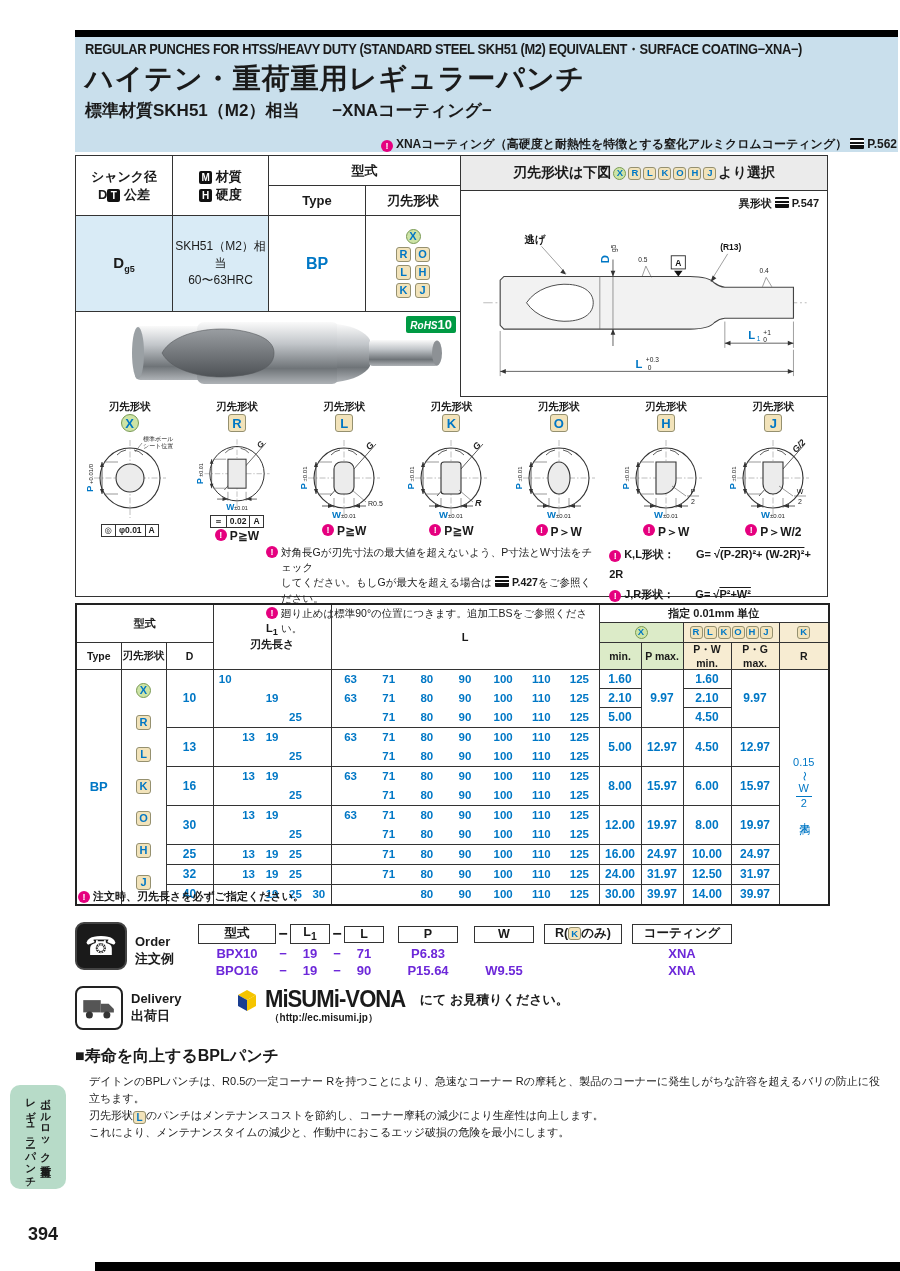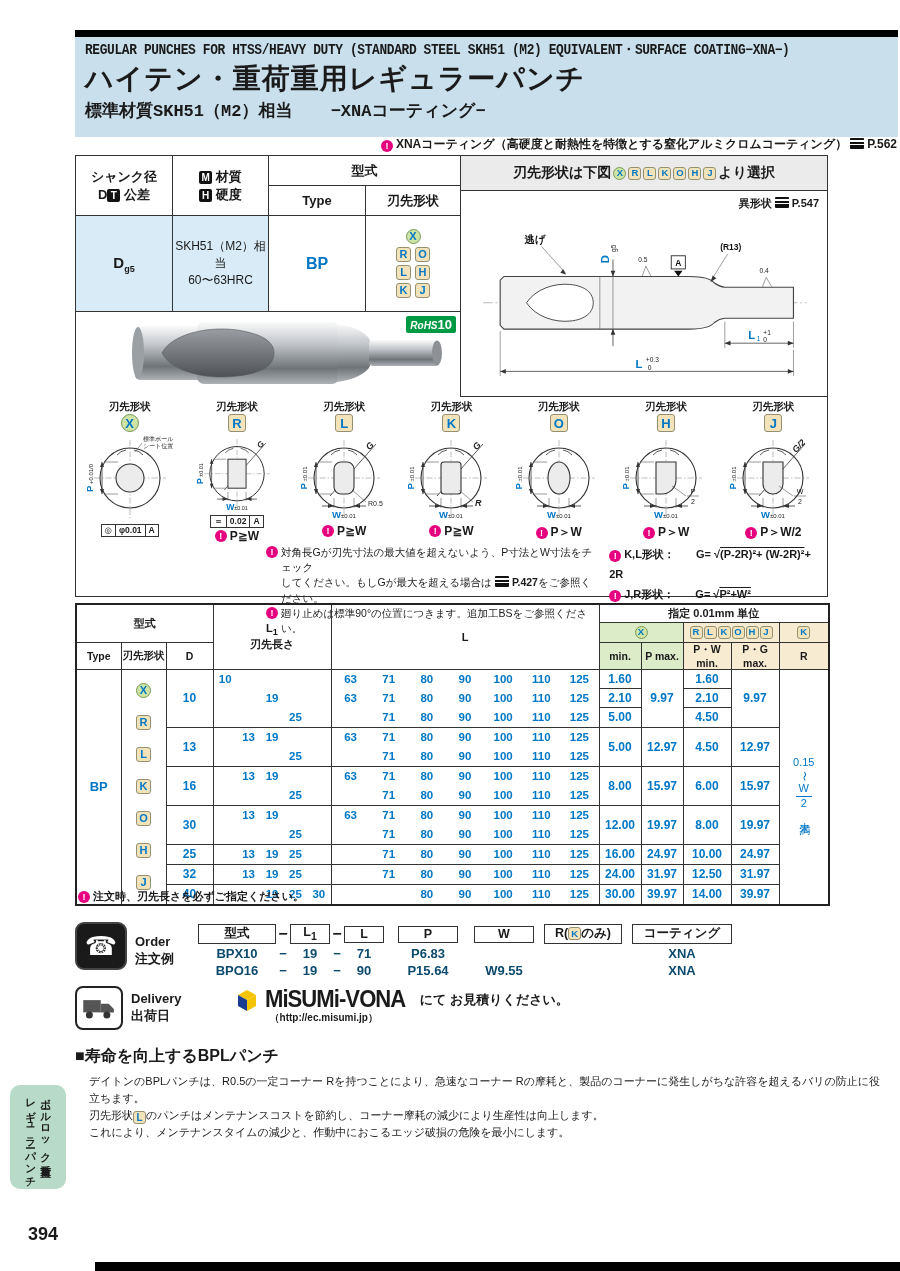--- a/index.html
+++ b/index.html
@@ -17,21 +17,21 @@
           background:#f2e3ba; border:1px solid #95906f; border-radius:3px; color:#0077c5;
           font-weight:bold; font-size:11px; line-height:1; flex:none; }
   .chip-x { border-radius:50%; background:#cde4a6; border-color:#7a9a55; }
   .chip-sm { width:13px; height:13px; font-size:9.5px; }
   .chip-lg { width:18px; height:18px; font-size:13px; }
   .blackbox { display:inline-block; background:#111; color:#fff; font-weight:bold; font-size:10px;
               width:13px; height:13px; line-height:13px; text-align:center; border-radius:2px; vertical-align:0px;}
 
   
   .topbar { left:75px; top:30px; width:823px; height:7px; background:#000; }
-  .header-band { left:75px; top:37px; width:823px; height:100px; background:#c9dfec; padding:4px 8px 0 10px;font-family:Liberation Mono, monospace; }
+  .header-band { left:75px; top:37px; width:823px; height:115px; background:#c9dfec; padding:4px 8px 0 10px; }
   .title-en { font-size:14px; font-weight:bold; letter-spacing:-0.4px; white-space:nowrap;
               transform:scaleX(0.92); transform-origin:left; }
   .title-ja { font-size:28px; font-weight:bold; letter-spacing:1px; margin-top:1px; }
   .subtitle { font-size:17px; font-weight:bold; margin-top:1px; }
   .subtitle .gap { margin-left:28px; }
   .coating-note { left:75px; top:136px; width:822px; text-align:right; font-size:12px; font-weight:bold; }
 
   
   .spec-wrap { left:75px; top:155px; width:753px; height:242px; display:flex; }
   .spec-table { border-collapse:collapse; width:385px; table-layout:fixed; }
@@ -77,21 +77,21 @@
   .shapes-panel { left:75px; top:397px; width:753px; height:200px; border:1.5px solid #333; border-top:none;
                   background:#fff; }
   .shapes-row { display:flex; padding-top:3px; height:146px; }
   .shape { width:107.5px; display:flex; flex-direction:column; align-items:center; }
   .shape-title { font-size:10.5px; font-weight:bold; }
   .shape-svg { width:104px; height:96px; }
   .shape-extra { display:flex; flex-direction:column; align-items:center; gap:1px; margin-top:-4px; }
   .tolbox { display:inline-flex; border:1px solid #333; font-size:8.5px; font-weight:bold; background:#fff; }
   .tolbox span { padding:0 3px; border-left:1px solid #333; line-height:11px; }
   .tolbox span:first-child { border-left:none; }
-  .snote { font-weight:bold; font-size:12px; display:flex; align-items:center; }
+  .snote { font-weight:bold; font-size:12px; display:flex; }
   .oc { fill:none; stroke:#333; stroke-width:1.1; } .thin { stroke-width:0.8; }
   .cl { stroke:#888; stroke-width:0.55; stroke-dasharray:6 2 1.5 2; }
   .ishape { fill:#ececec; stroke:#333; stroke-width:1.1; }
   .plab { font-size:9.5px; font-weight:bold; }
   .ttol { font-size:6px; fill:#222; font-weight:normal; }
   .glab { font-size:9px; font-weight:bold; font-style:italic; fill:#222; }
   .tnote { font-size:6px; fill:#222; }
   .wlab { font-size:9.5px; font-weight:bold; }
   .shapes-notes { display:flex; padding:2px 6px 0 190px; font-size:10.5px; }
   .notes-left { width:340px; line-height:1.45; }
@@ -135,21 +135,21 @@
   .order { left:75px; top:922px; display:flex; }
   .sq-icon { width:52px; height:48px; background:#1a1a1a; border:2px solid #444; border-radius:9px;
              color:#fff; display:flex; align-items:center; justify-content:center; font-size:26px; flex:none; }
   .icon-labels { display:flex; flex-direction:column; justify-content:center; margin-left:8px;
                  font-size:13px; font-weight:bold; line-height:1.3; }
   .order-grid { margin-left:24px; margin-top:2px; }
   .ogrid-row { display:grid; grid-template-columns:78px 14px 40px 14px 40px 14px 60px 16px 60px 10px 78px 10px 100px;
                align-items:center; margin-bottom:2px; }
   .obox { border:1.5px solid #333; font-weight:bold; font-size:12.5px; text-align:center; padding:0 0 1px 0; }
   .odash { text-align:center; font-weight:bold; }
-  .oval { color:#0c4a6e; font-weight:bold; font-size:13px; text-align:center; }
+  .oval { color:#6d28d9; font-weight:bold; font-size:13px; text-align:center; }
 
   
   .delivery { left:75px; top:986px; display:flex; }
   .dl-icon { width:48px; height:44px; border:2.5px solid #222; border-radius:8px; display:flex;
              align-items:center; justify-content:center; flex:none; }
   .brand-wrap { margin-left:52px; margin-top:0; }
   .brand-line { display:flex; align-items:center; gap:5px; }
   .brand { font-size:23px; font-weight:bold; letter-spacing:-1px; transform:scaleX(0.96); transform-origin:left;}
   .brand-text { font-size:13px; font-weight:bold; margin-left:4px; }
   .brand-url { font-size:10px; font-weight:bold; margin-left:36px; margin-top:-2px; }

